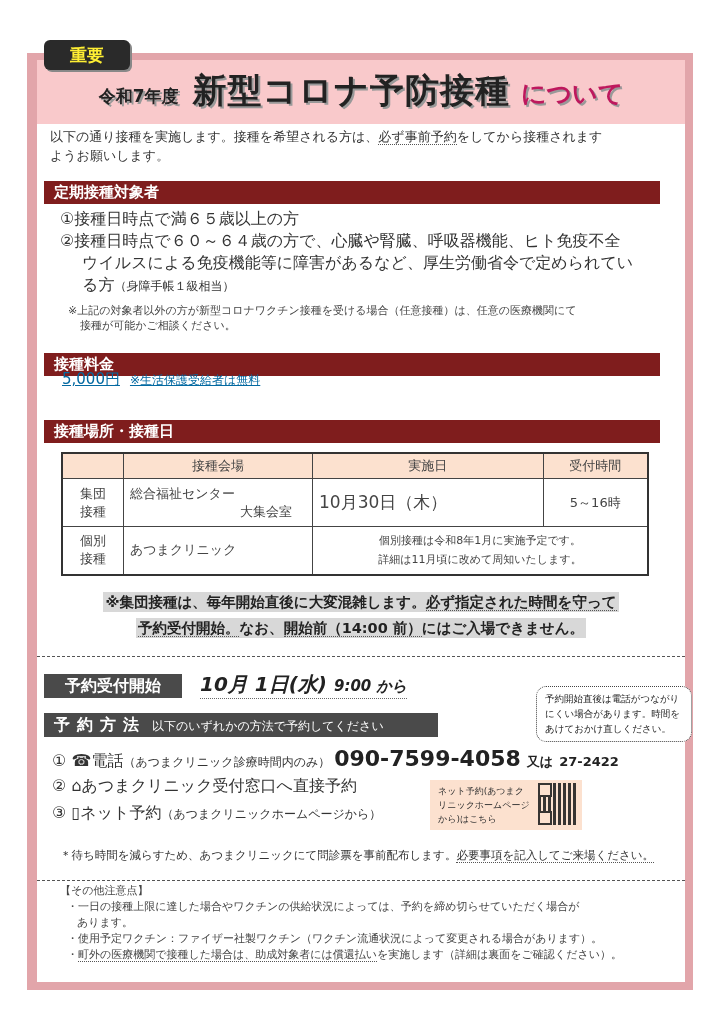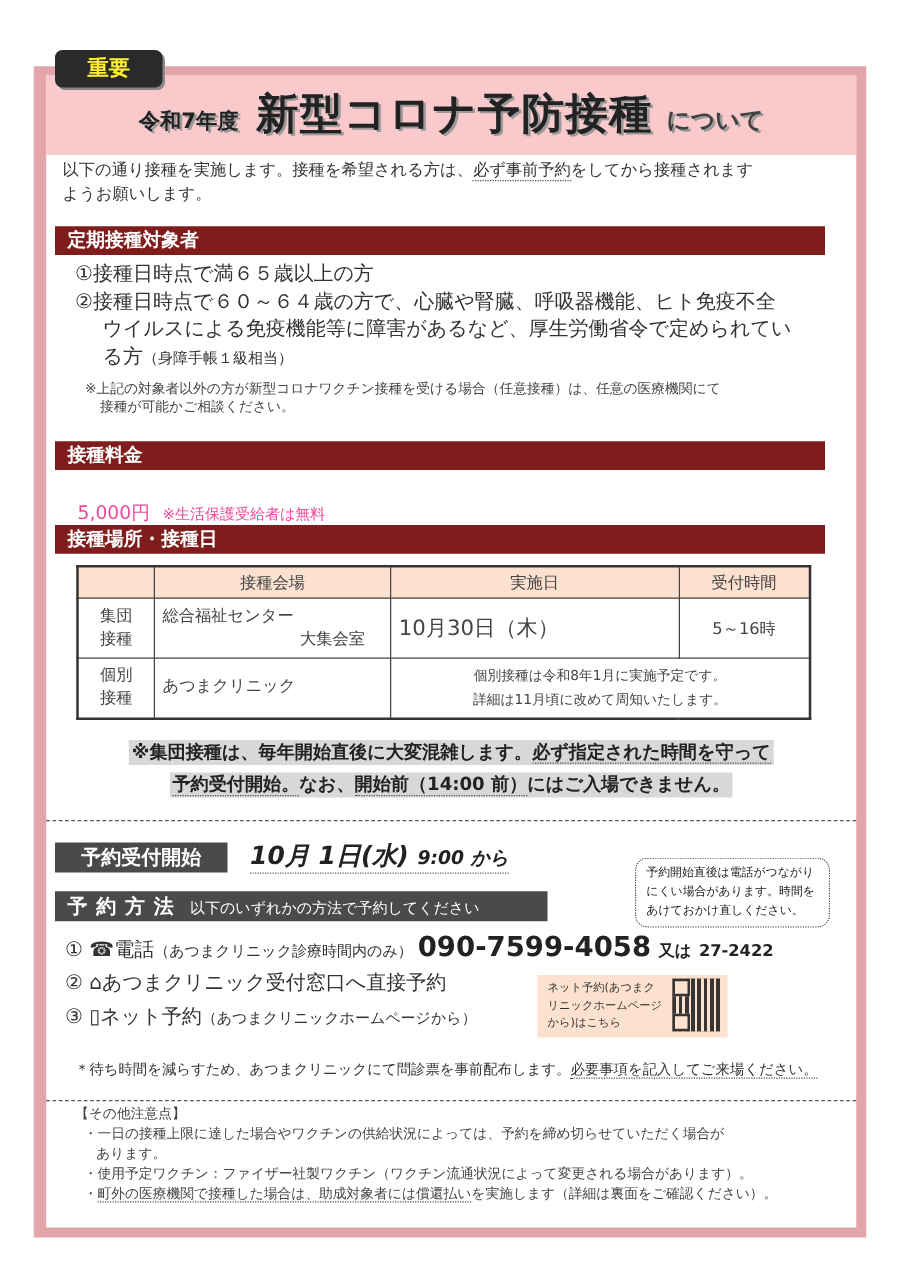--- a/index.html
+++ b/index.html
@@ -8,31 +8,31 @@
   .frame { position: absolute; left: 27px; top: 53px; width: 666px; height: 937px;
            background: #e2a5aa; }
   .inner { position: absolute; left: 37px; top: 60px; width: 648px; height: 922px; background: #fff; }
   .head-band { position: absolute; left: 37px; top: 60px; width: 648px; height: 64px; background: #f9c9cb; }
   .badge { position: absolute; left: 44px; top: 40px; width: 86px; height: 30px; background: #2a2a2a;
            border-radius: 6px; color: #ffef33; font-weight: bold; font-size: 17px; text-align: center;
            line-height: 30px; box-shadow: 2px 2px 0 #888; }
   .title { position: absolute; left: 37px; top: 68px; width: 648px; text-align: center; white-space: nowrap; }
   .title .pre { font-size: 17px; font-weight: bold; color: #222; margin-right: 14px; text-shadow: 2px 2px 0 #999; }
   .title .main { font-size: 34px; font-weight: bold; color: #222; letter-spacing: 1px; text-shadow: 2px 2px 0 #999; }
-  .title .post { font-size: 19px; font-weight: bold; color: #404040; margin-left: 11px; text-shadow: 2px 2px 0 #999; }
+  .title .post { font-size: 25px; font-weight: bold; color: #be185d; margin-left: 11px; text-shadow: 2px 2px 0 #999; }
   .intro { position: absolute; left: 50px; top: 127px; width: 620px; font-size: 13px; line-height: 19px; color: #333; }
   .ul { border-bottom: 1px dotted #555; }
   .sec-bar { position: absolute; left: 44px; width: 616px; height: 23px; background: #7f1d1d; color: #fff;
              font-weight: bold; font-size: 15px; line-height: 23px; padding-left: 10px; box-sizing: border-box; }
   .list1 { position: absolute; left: 60px; top: 208px; width: 610px; font-size: 16px; line-height: 22px; color: #333; }
   .list1 .indent { padding-left: 22px; }
   .list1 small { font-size: 12px; }
   .note1 { position: absolute; left: 68px; top: 303px; width: 600px; font-size: 11px; line-height: 15px; color: #444; }
   .note1 .i2 { padding-left: 12px; }
-  .fee { position: absolute; left: 62px; top: 401px; font-size: 15px; color: #ec4899; }
+  .fee { position: absolute; left: 62px; top: 370px; font-size: 15px; color: #0369a1; text-decoration: underline; }
   .fee .n { font-size: 12px; margin-left: 10px; }
   table.sched { position: absolute; left: 61px; top: 452px; width: 588px; border-collapse: collapse;
                 border: 2px solid #333; font-size: 13px; color: #444; }
   table.sched th { background: #fce1cf; font-weight: normal; height: 22px; border: 1px solid #444; font-size: 13px; }
   table.sched td { border: 1px solid #444; padding: 2px 6px; vertical-align: middle; }
   .cat { text-align: center; width: 48px; line-height: 18px; }
   .venue { width: 176px; line-height: 18px; }
   .venue .r { text-align: right; padding-right: 14px; }
   .bigdate { font-size: 17px; text-align: left; }
   .hours { text-align: center; }
@@ -42,21 +42,21 @@
   .warn span.hl { background: #d8d8d8; padding: 2px 2px; }
   .dash { position: absolute; left: 37px; width: 648px; border-top: 1px dashed #555; }
   .res-bar { position: absolute; left: 44px; top: 674px; width: 138px; height: 24px; background: #4a4a4a; color: #fff;
              font-weight: bold; font-size: 16px; text-align: center; line-height: 24px; }
   .res-date { position: absolute; left: 200px; top: 671px; font-style: italic; font-weight: bold; font-size: 20px; color: #222;
               border-bottom: 1px dotted #666; }
   .res-date small { font-size: 15px; }
   .method-bar { position: absolute; left: 44px; top: 713px; width: 394px; height: 24px; background: #4a4a4a; color: #fff; }
   .method-bar .t { font-weight: bold; font-size: 16px; letter-spacing: 7px; margin-left: 10px; line-height: 24px; }
   .method-bar .s { font-size: 12px; margin-left: 6px; }
-  .bubble { position: absolute; left: 508px; top: 686px; width: 156px; height: 56px; border: 1px dotted #444;
+  .bubble { position: absolute; left: 536px; top: 686px; width: 156px; height: 56px; border: 1px dotted #444;
             border-radius: 10px; background: #fff; font-size: 9.5px; line-height: 15px; padding: 4px 8px; box-sizing: border-box; color: #222; }
   .methods { position: absolute; left: 52px; top: 745px; width: 620px; font-size: 16px; color: #333; }
   .methods .row { height: 27px; line-height: 27px; white-space: nowrap; }
   .methods .p { font-size: 12px; }
   .tel { font-size: 22px; font-weight: bold; color: #222; margin-left: 4px; }
   .tel2 { font-size: 13px; font-weight: bold; color: #222; margin-left: 6px; }
   .qrbox { position: absolute; left: 430px; top: 780px; width: 152px; height: 50px; background: #fce1cf;
            font-size: 9px; line-height: 14px; padding: 4px 8px; box-sizing: border-box; color: #333; }
   .qr { position: absolute; left: 538px; top: 783px; width: 38px; height: 42px;
         background: repeating-linear-gradient(90deg,#222 0 3px,#fce1cf 3px 5px),#222; opacity: .9; }

